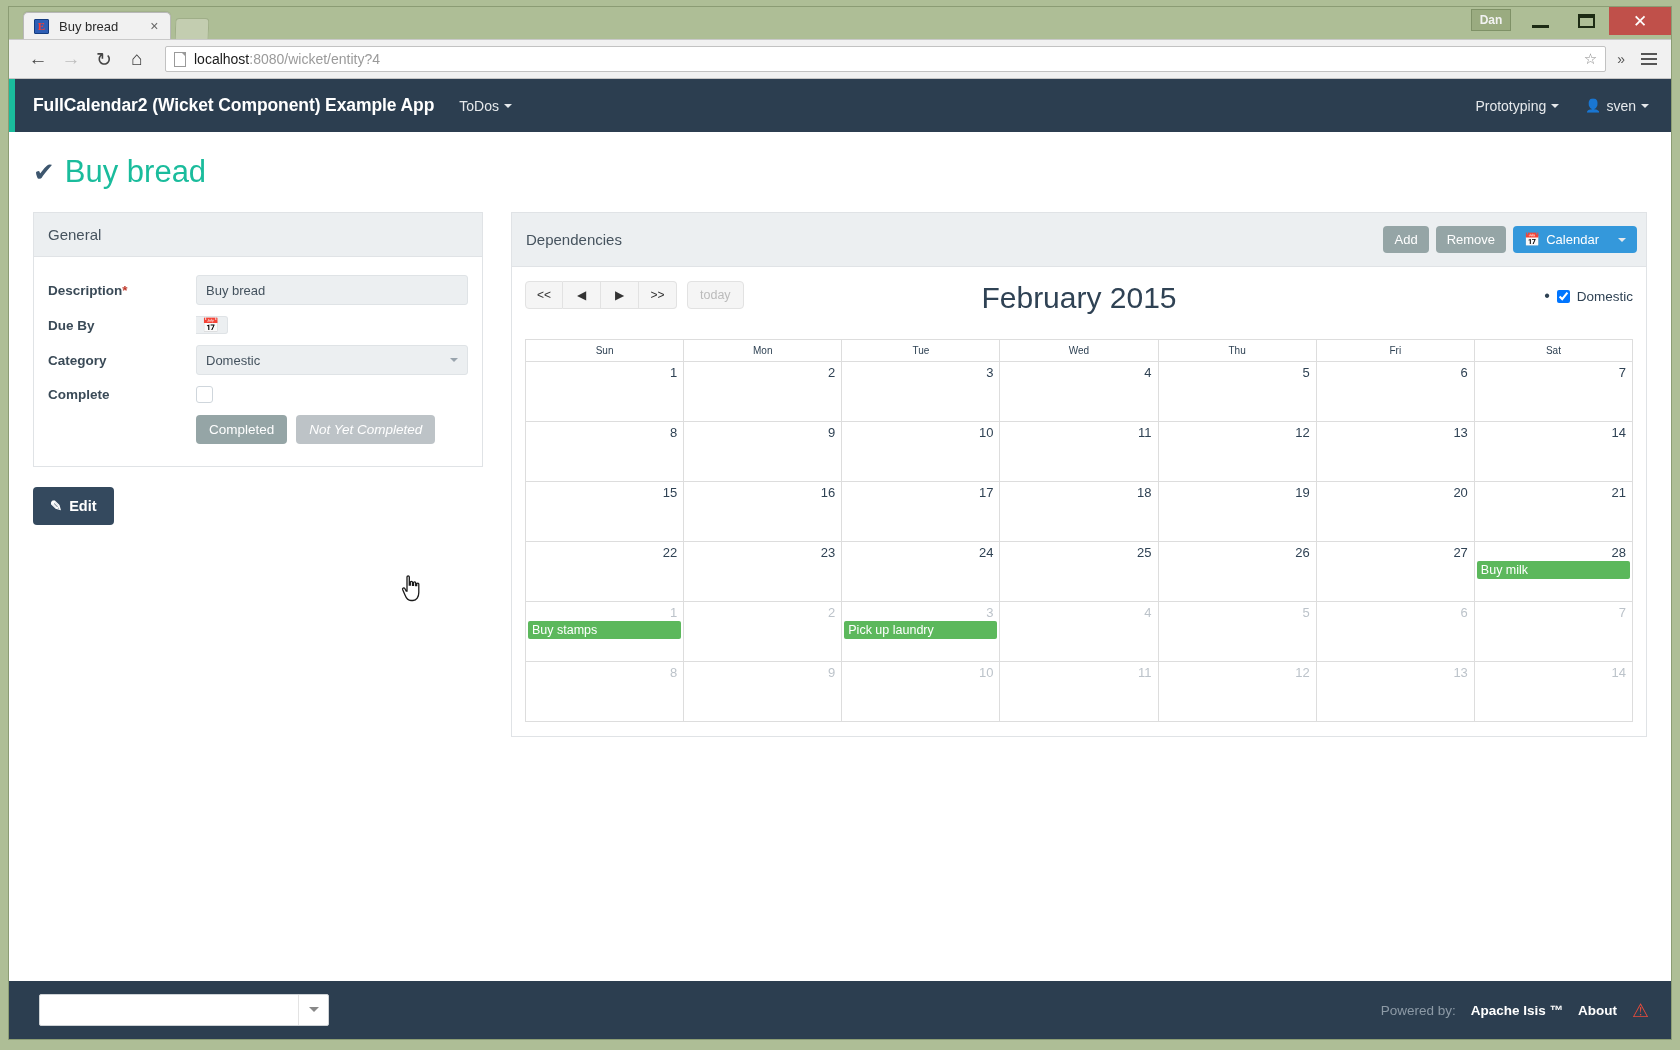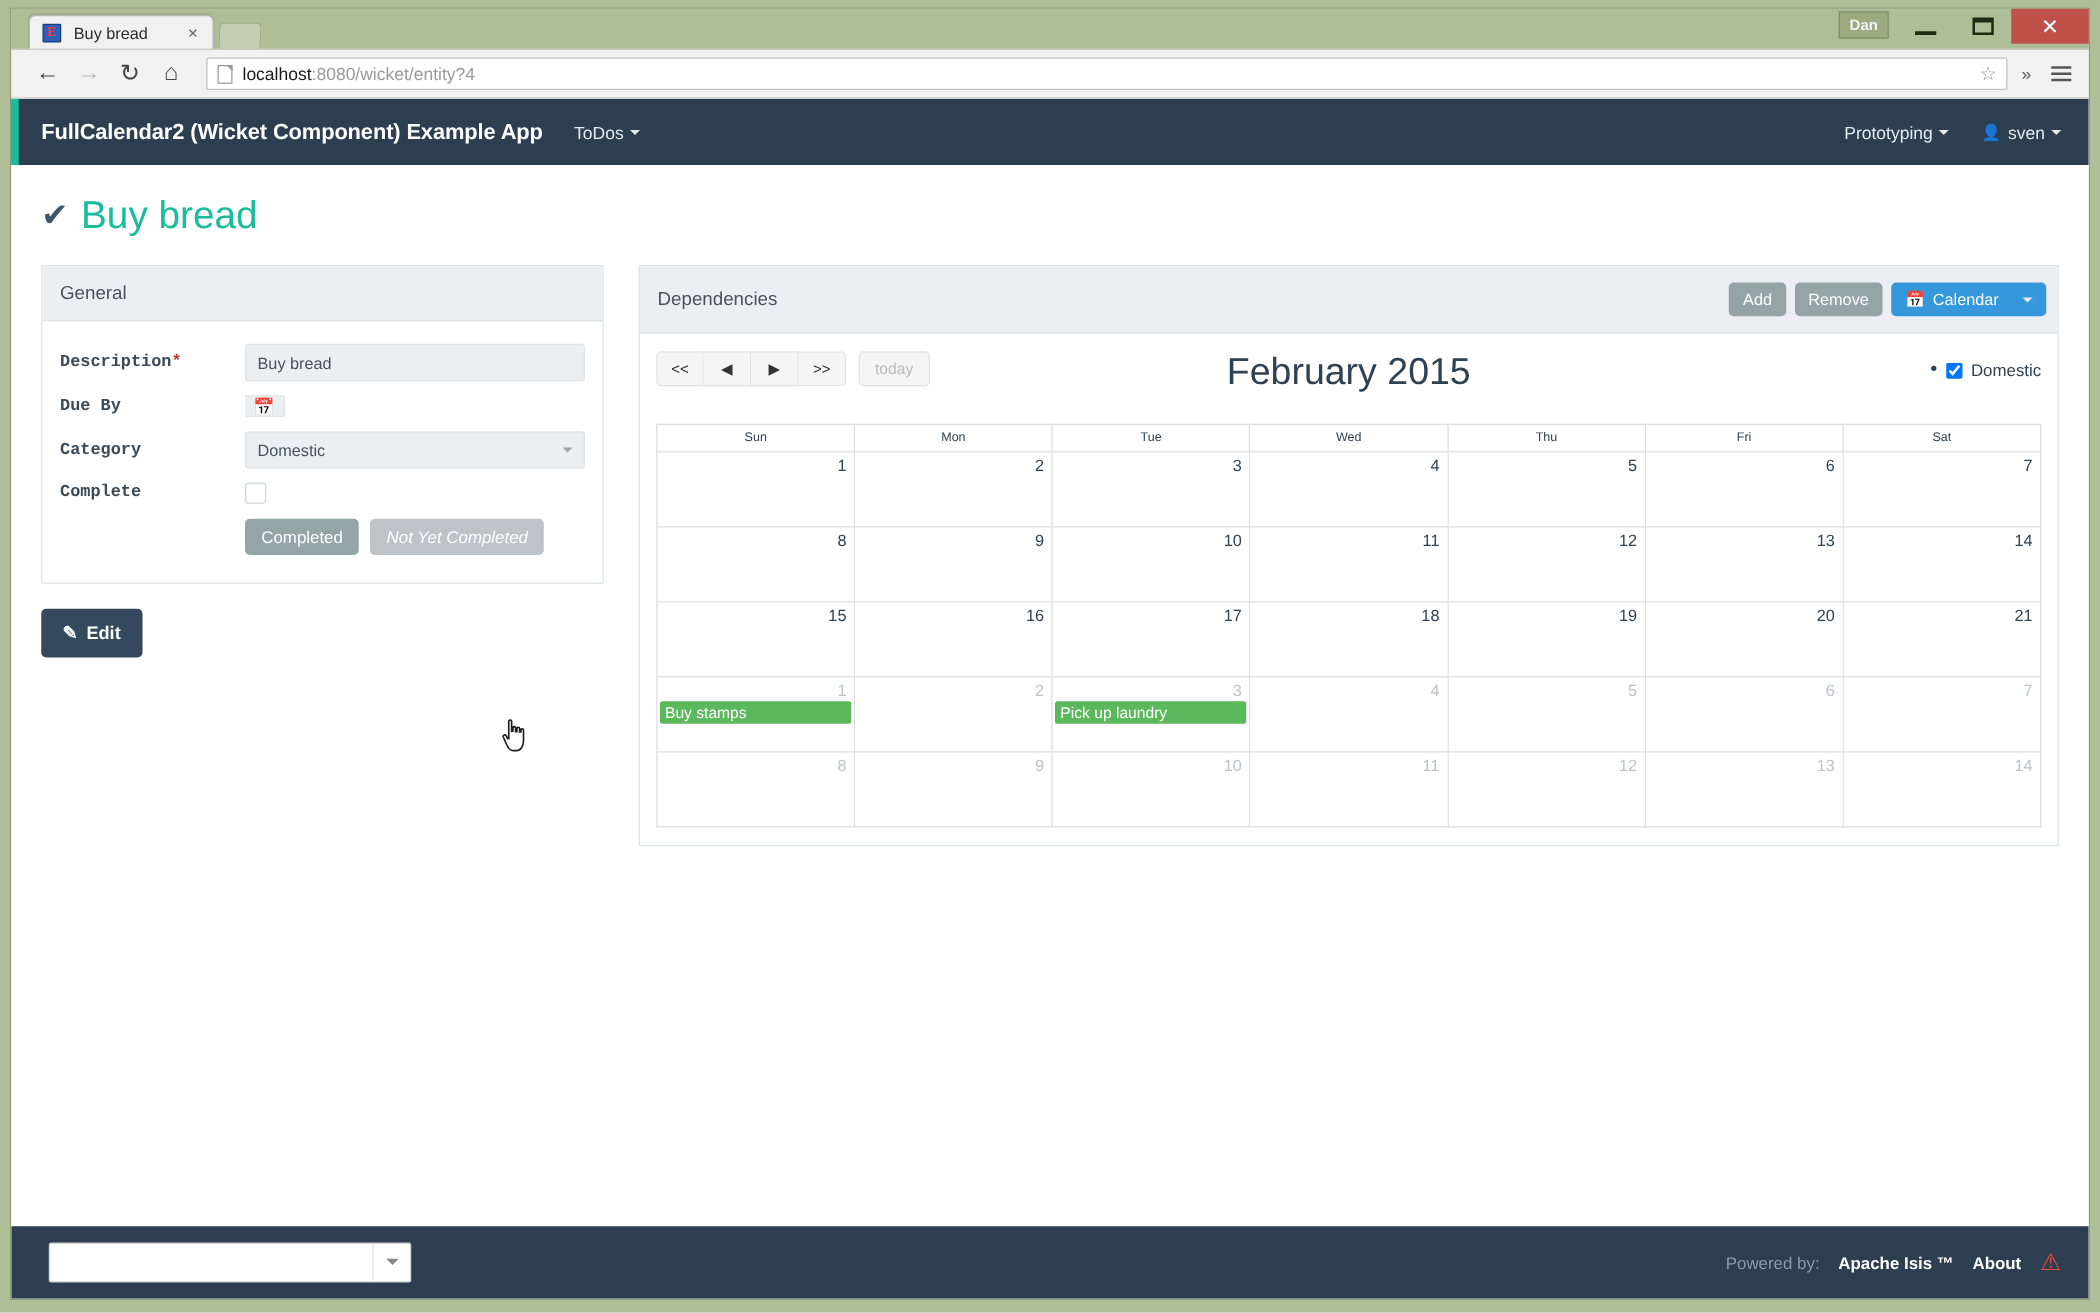--- a/index.html
+++ b/index.html
@@ -137,21 +137,21 @@
   #left-col { width: 450px; flex: none; }
   .panel { border: 1px solid #e0e3e6; background: #fff; }
   .panel-head {
     background: #eceff1; border-bottom: 1px solid #e0e3e6;
     padding: 13px 14px; font-size: 15px; color: #46535e;
     display: flex; align-items: center;
   }
   .panel-body { padding: 18px 14px 22px 14px; }
   .form-row { display: flex; align-items: center; margin-bottom: 11px; }
   .form-label {
-    width: 148px; flex: none; font-size: 13.5px; color: #3a4a57; font-weight: bold; font-family: Liberation Mono, monospace;
+    width: 148px; flex: none; font-size: 13.5px; color: #3a4a57; font-weight: bold;
   }
   .req { color: #c0392b; font-weight: bold; }
   .form-control {
     flex: 1; height: 30px; background: #eceff1; border: 1px solid #dfe3e6;
     border-radius: 3px; display: flex; align-items: center;
     padding: 0 9px; font-size: 13px; color: #44525e;
   }
   .input-group { flex: 1; display: flex; }
   .input-group .form-control { border-radius: 3px 0 0 3px; }
   .input-addon {
@@ -473,20 +473,44 @@
                           <div class="daynum">19</div>
                         </td>
                         <td>
                           <div class="daynum">20</div>
                         </td>
                         <td>
                           <div class="daynum">21</div>
                         </td>
                       </tr>
                       <tr>
+                        <td>
+                          <div class="daynum">22</div>
+                        </td>
+                        <td>
+                          <div class="daynum">23</div>
+                        </td>
+                        <td>
+                          <div class="daynum">24</div>
+                        </td>
+                        <td>
+                          <div class="daynum">25</div>
+                        </td>
+                        <td class=" today">
+                          <div class="daynum">26</div>
+                        </td>
+                        <td>
+                          <div class="daynum">27</div>
+                        </td>
+                        <td>
+                          <div class="daynum">28</div>
+                          <div class="event">Buy milk</div>
+                        </td>
+                      </tr>
+                      <tr>
                         <td class="other">
                           <div class="daynum">1</div>
                           <div class="event">Buy stamps</div>
                         </td>
                         <td class="other">
                           <div class="daynum">2</div>
                         </td>
                         <td class="other">
                           <div class="daynum">3</div>
                           <div class="event">Pick up laundry</div>

